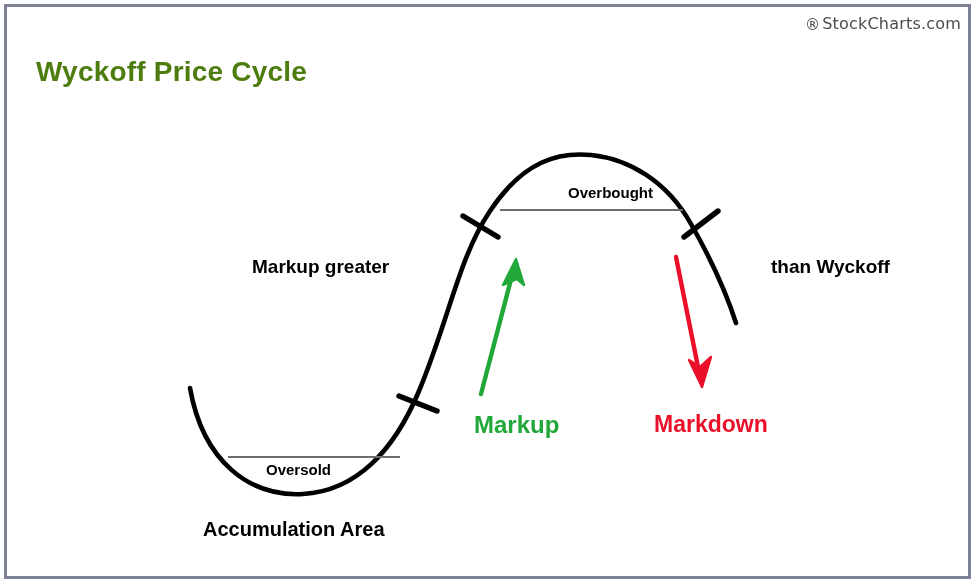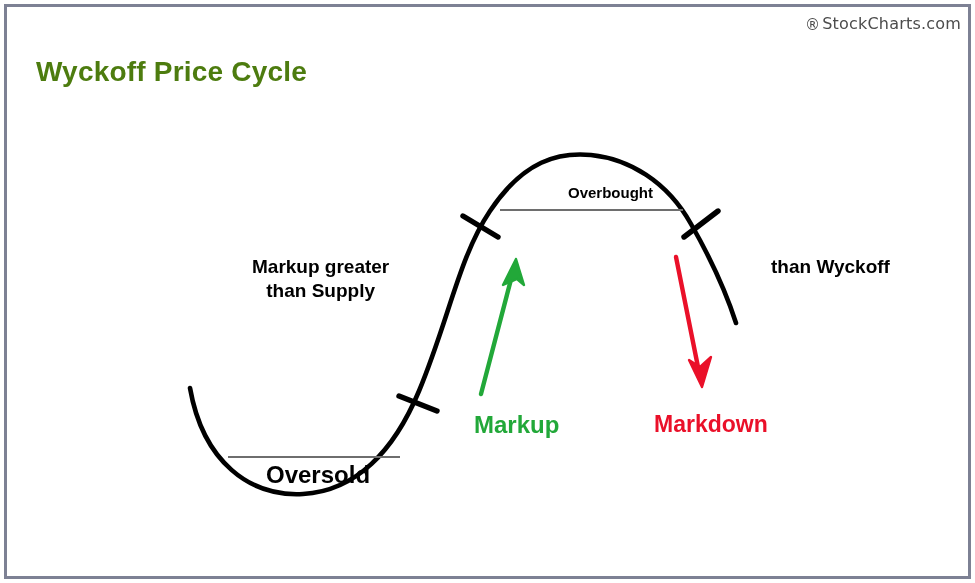--- a/index.html
+++ b/index.html
@@ -88,21 +88,21 @@
   }
   #label-overbought {
     left: 524px;
     top: 183px;
     font-size: 15px;
     margin-left: 44px;
   }
   #label-oversold {
     left: 266px;
     top: 460px;
-    font-size: 24px;
+    font-size: 15px;
   }
   #label-demand {
     left: 252px;
     top: 255px;
     font-size: 19px;
   }
   #label-supply {
     left: 771px;
     top: 255px;
     font-size: 19px;
@@ -157,28 +157,28 @@
       <path d="M 516 259 L 503 285 L 517 279 L 524 285 Z" fill="#22a839" stroke="#22a839" stroke-width="2.4" stroke-linejoin="round"></path>
     </g>
 
     <g>
       <line x1="676" y1="257" x2="699" y2="372" stroke="#ea1029" stroke-width="4.4" stroke-linecap="round"></line>
       <path d="M 702 387 L 689 360 L 700 367 L 711 357 Z" fill="#ea1029" stroke="#ea1029" stroke-width="2.4" stroke-linejoin="round"></path>
     </g>
   </svg>
 
 
+  <div class="anno" id="label-accumulation">Accumulation Area</div>
 
   <div class="anno" id="label-overbought">Overbought</div>
 
   <div class="anno" id="label-oversold">Oversold</div>
 
   <div class="anno" id="label-demand">
     <span class="line1">Markup greater</span>
-    <span class="line2">than Supply</span>
   </div>
 
   <div class="anno" id="label-supply">
     <span class="line2">than Wyckoff</span>
   </div>
 
   <div class="anno" id="label-markup">Markup</div>
 
   <div class="anno" id="label-markdown">Markdown</div>
 

